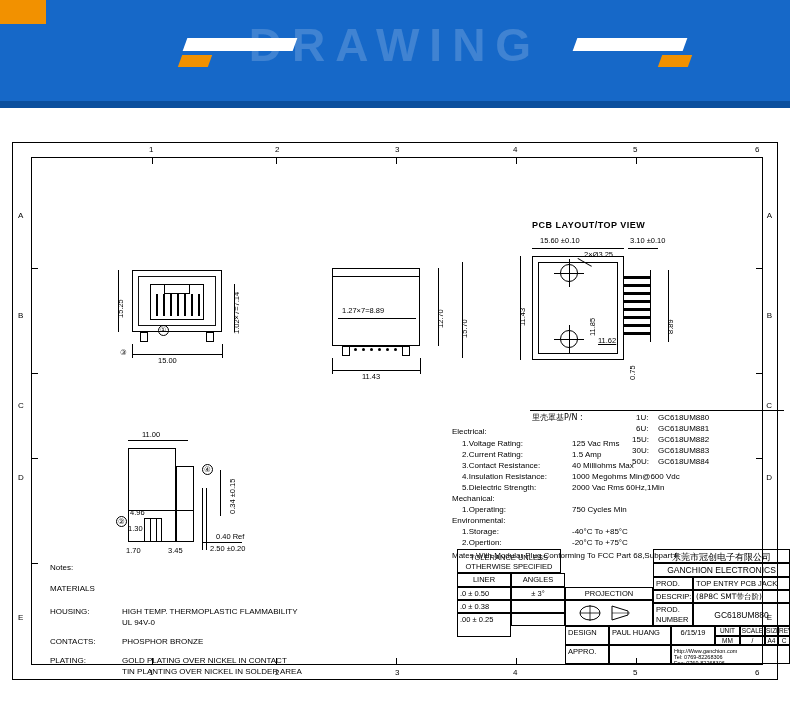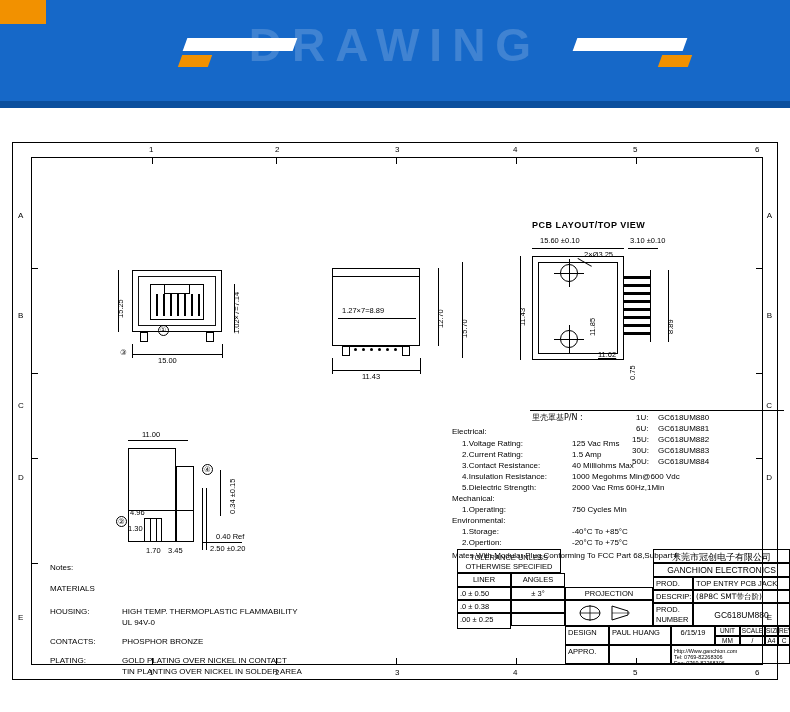--- a/index.html
+++ b/index.html
@@ -256,21 +256,21 @@
       <div class="dim" style="left:508px; top:78px;">15.60 ±0.10</div>
       <div class="ln hl" style="left:596px; top:90px; width:30px;"></div>
       <div class="dim" style="left:598px; top:78px;">3.10 ±0.10</div>
 
       <div class="dim" style="left:552px; top:92px;">2×Ø3.25</div>
       <div class="ln" style="left:546px; top:100px; width:16px; height:1px; transform:rotate(30deg); transform-origin:0 0;"></div>
 
       <div class="ln vl" style="left:488px; top:98px; height:104px;"></div>
       <div class="dimv" style="left:486px; top:168px;">11.43</div>
       <div class="dimv" style="left:556px; top:178px;">11.85</div>
-      <div class="dim" style="left:566px; top:192px;text-decoration:underline;">11.62</div>
+      <div class="dim" style="left:566px; top:178px;text-decoration:underline;">11.62</div>
       <div class="ln vl" style="left:636px; top:112px; height:72px;"></div>
       <div class="dimv" style="left:634px; top:176px;">8.89</div>
       <div class="dimv" style="left:596px; top:222px;">0.75</div>
     </div>
 
     <div>
       <div class="ln hl" style="left:96px; top:282px; width:60px;"></div>
       <div class="dim" style="left:110px; top:272px;">11.00</div>
 
       <div class="box" style="left:96px; top:290px; width:48px; height:94px;"></div>
@@ -287,21 +287,21 @@
       <div class="dimv" style="left:196px; top:356px;">0.34 ±0.15</div>
       <div class="ln vl" style="left:188px; top:312px; height:46px;"></div>
       <div class="cir" style="left:170px; top:306px; width:11px; height:11px;"></div>
       <div class="dim" style="left:172px; top:307px;">④</div>
 
       <div class="dim" style="left:98px; top:350px;">4.96</div>
       <div class="dim" style="left:96px; top:366px;">1.30</div>
       <div class="cir" style="left:84px; top:358px; width:11px; height:11px;"></div>
       <div class="dim" style="left:86px; top:359px;">②</div>
 
-      <div class="dim" style="left:114px; top:388px;">1.70</div>
+      <div class="dim" style="left:94px; top:388px;">1.70</div>
       <div class="dim" style="left:136px; top:388px;">3.45</div>
       <div class="dim" style="left:184px; top:374px;">0.40 Ref</div>
       <div class="dim" style="left:178px; top:386px;">2.50 ±0.20</div>
       <div class="ln hl" style="left:170px; top:384px; width:40px;"></div>
     </div>
 
     <div>
       <div class="txt" style="left:420px; top:268px;">Electrical:</div>
       <div class="txt" style="left:430px; top:280px;">1.Voltage Rating:</div>
       <div class="txt" style="left:540px; top:280px;">125 Vac Rms</div>
@@ -364,21 +364,21 @@
         <span style="white-space:pre-line;">TOLERANCE UNLESS
 OTHERWISE SPECIFIED</span>
       </div>
       <div class="cell c" style="left:0; top:24px; width:54px; height:14px;">LINER</div>
       <div class="cell c" style="left:54px; top:24px; width:54px; height:14px;">ANGLES</div>
 
       <div class="cell" style="left:0; top:38px; width:54px; height:13px;">.0   ±  0.50</div>
       <div class="cell c" style="left:54px; top:38px; width:54px; height:13px;">±  3°</div>
       <div class="cell" style="left:0; top:51px; width:54px; height:13px;">.0   ±  0.38</div>
       <div class="cell c" style="left:54px; top:51px; width:54px; height:13px;"></div>
-      <div class="cell" style="left:0; top:64px; width:54px; height:16px;">.00  ±  0.25</div>
+      <div class="cell" style="left:0; top:64px; width:54px; height:24px;">.00  ±  0.25</div>
       <div class="cell c" style="left:54px; top:64px; width:54px; height:13px;"></div>
 
 
       <div class="cell c" style="left:108px; top:38px; width:88px; height:13px;">PROJECTION</div>
       <div class="cell" style="left:108px; top:51px; width:88px; height:26px;">
         <svg width="84" height="22">
           <ellipse cx="22" cy="11" rx="10" ry="7" fill="none" stroke="#000" stroke-width="1"></ellipse>
           <line x1="12" y1="11" x2="32" y2="11" stroke="#000" stroke-width="0.8"></line>
           <line x1="22" y1="3" x2="22" y2="19" stroke="#000" stroke-width="0.8"></line>
           <polygon points="44,4 60,9 60,13 44,18" fill="none" stroke="#000" stroke-width="1"></polygon>

